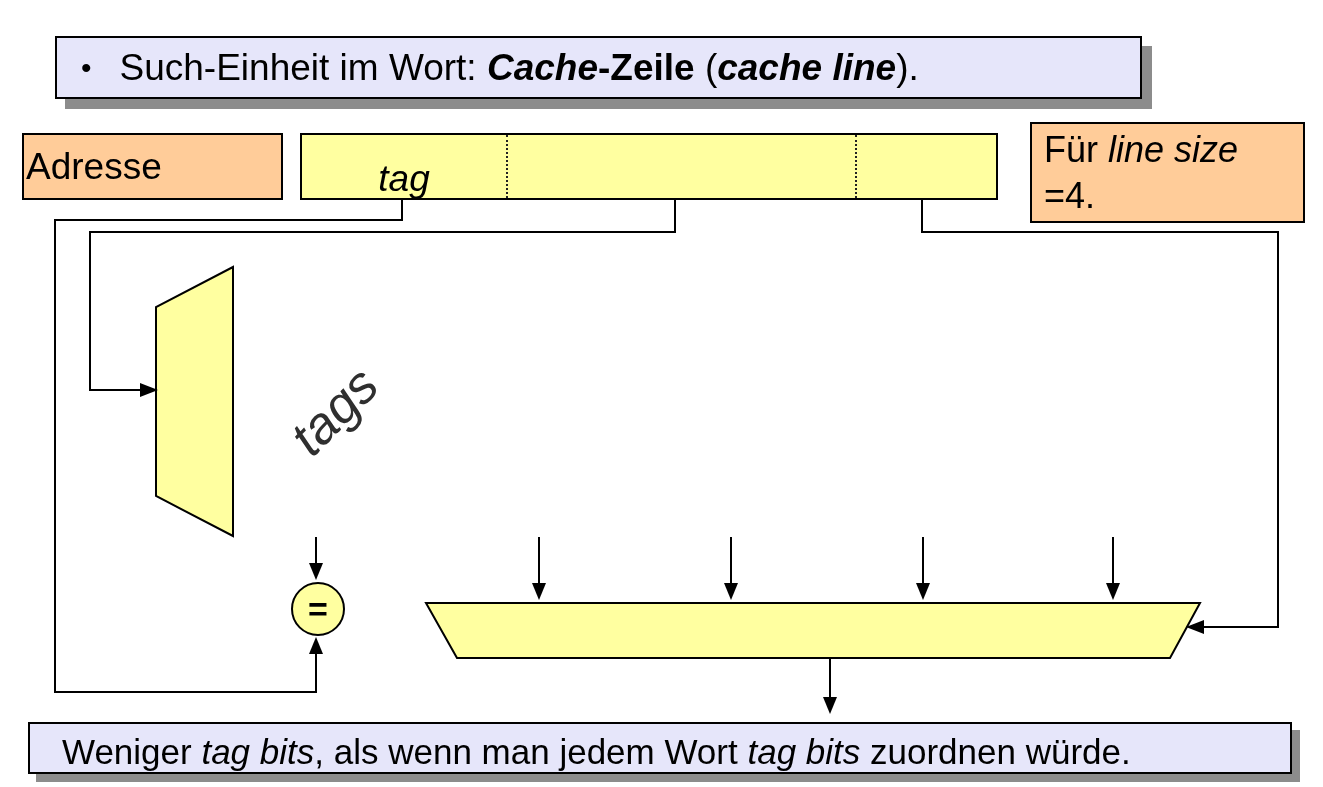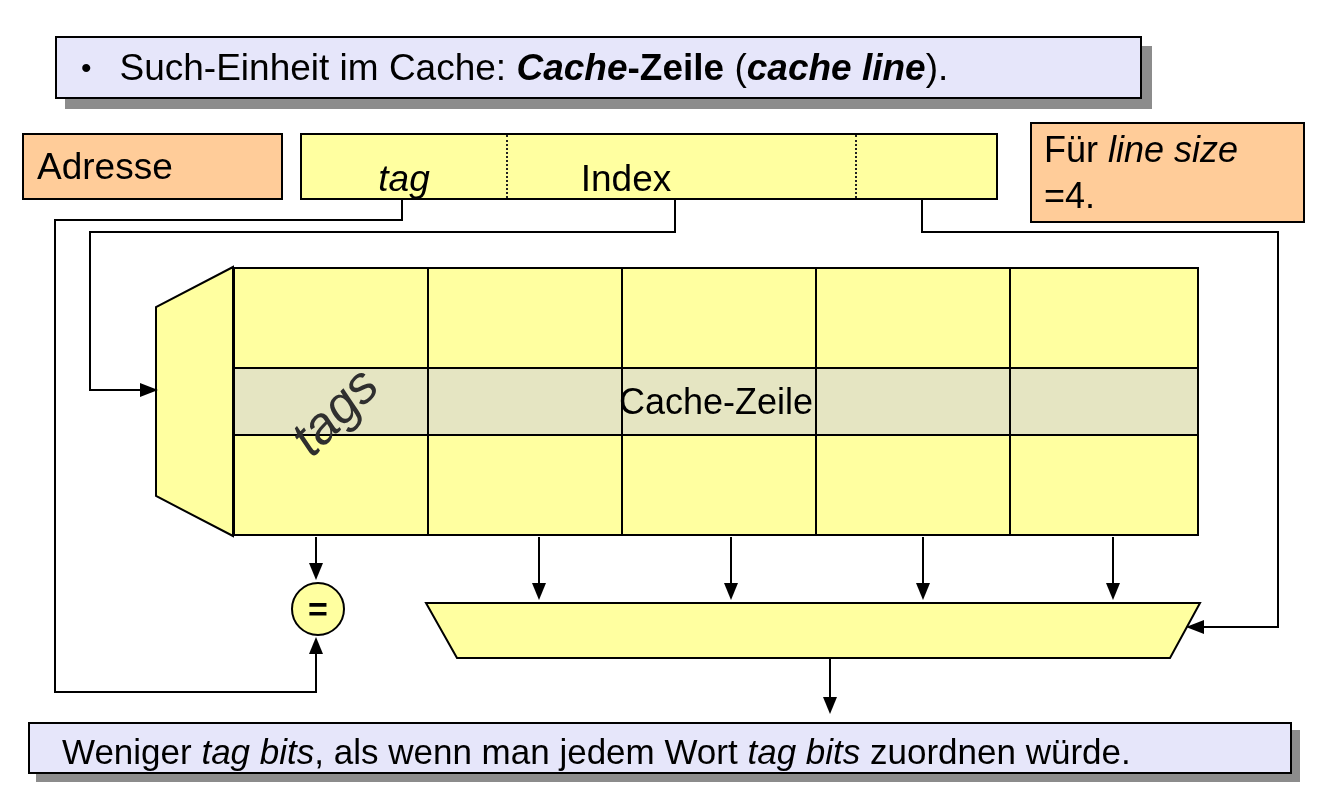--- a/index.html
+++ b/index.html
@@ -17,21 +17,21 @@
   .shadow8{box-shadow:8px 8px 0 var(--shadow);}
 
   
   .title-box{left:55px;top:36px;width:1087px;height:63px;background:var(--lavender);
     display:flex;align-items:center;padding-left:24px;font-size:37px;}
   .title-box .bullet{font-size:30px;margin-right:28px;}
   .rich i b, .rich b i{font-style:italic;}
 
   
   .adresse-box{left:22px;top:133px;width:261px;height:67px;background:var(--orange);
-    display:flex;align-items:center;padding-left:13px;font-size:37px;}
+    display:flex;align-items:center;padding-left:2px;font-size:37px;}
   .addr-bar{left:300px;top:133px;width:698px;height:67px;background:var(--yellow);}
   .addr-bar .sep{position:absolute;top:0;bottom:0;width:0;border-left:2px dotted #222;}
   .addr-bar .fld{position:absolute;top:12px;height:63px;display:flex;align-items:center;
     justify-content:center;font-size:37px;}
   .fuer-box{left:1030px;top:122px;width:275px;height:101px;background:var(--orange);
     font-size:36px;line-height:46px;padding:3px 0 12px 12px;}
 
   
   .cache-table{left:233px;top:267px;width:966px;height:269px;background:var(--yellow);
     border:2px solid var(--line);}
@@ -88,48 +88,39 @@
     <polygon class="head" points="923,600 916,583 930,583"></polygon>
     <line class="wire" x1="1113" y1="537" x2="1113" y2="587"></line>
     <polygon class="head" points="1113,600 1106,583 1120,583"></polygon>
 
     <line class="wire" x1="830" y1="659" x2="830" y2="701"></line>
     <polygon class="head" points="830,714 823,697 837,697"></polygon>
   </svg>
 
   <div class="abs box shadow10 title-box">
     <span class="bullet">•</span>
-    <span class="rich"><span>Such-Einheit im Cache: </span><b><i>Cache</i></b><b>-Zeile</b><span> (</span><b><i>cache line</i></b><span>).</span></span>
+    <span class="rich"><span>Such-Einheit im Wort: </span><b><i>Cache</i></b><b>-Zeile</b><span> (</span><b><i>cache line</i></b><span>).</span></span>
   </div>
 
   <div class="abs box adresse-box">
     <span>Adresse</span>
   </div>
 
   <div class="abs box addr-bar">
     <span class="sep" style="left:204px"></span>
     <span class="sep" style="left:553px"></span>
     <span class="fld" style="left:0;width:204px;font-style:italic">tag</span>
-    <span class="fld" style="left:204px;width:240px">Index</span>
     <span class="fld" style="left:553px;width:141px"></span>
   </div>
 
   <div class="abs box fuer-box">
     <span>Für </span><i>line size</i><br>
     <span>=4.</span>
   </div>
 
-  <div class="abs cache-table">
-    <div class="band"></div>
-    <div class="vline" style="left:192px"></div>
-    <div class="vline" style="left:386px"></div>
-    <div class="vline" style="left:580px"></div>
-    <div class="vline" style="left:774px"></div>
-    <div class="band-label">Cache-Zeile</div>
-  </div>
 
   <div class="abs tags-label">tags</div>
 
   <div class="abs eq-circle">
     <span>=</span>
   </div>
 
   <div class="abs box shadow8 note-box">
     <span class="rich"><span>Weniger </span><i>tag bits</i><span>, als wenn man jedem Wort </span><i>tag bits</i><span> zuordnen würde.</span></span>
   </div>

